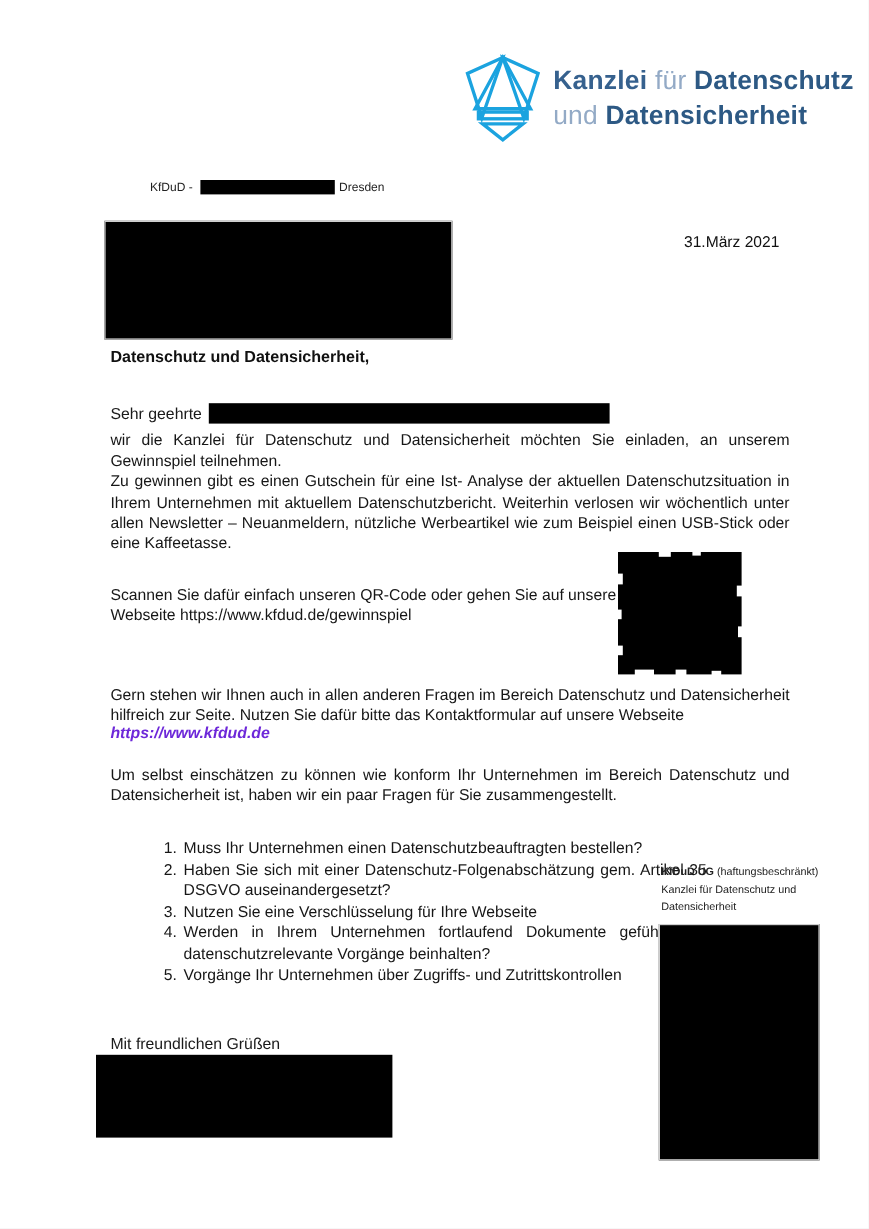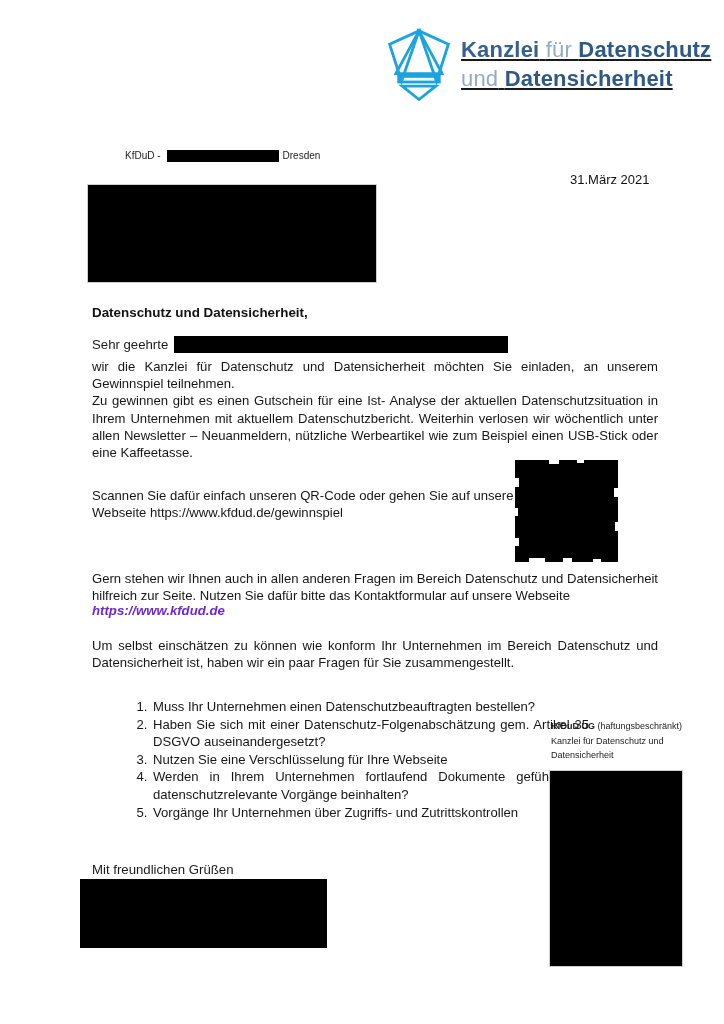--- a/index.html
+++ b/index.html
@@ -7,35 +7,35 @@
     position:relative;
     width:724px; height:1024px;
     margin:0 auto;
     background:#ffffff;
     font-family:"Liberation Sans", sans-serif;
     color:#1a1a1a;
     overflow:hidden;
   }
 
   
-  .logo { position:absolute; top:26px; left:384px; display:flex; gap:7px;text-decoration:underline; }
+  .logo { position:absolute; top:43px; left:384px; display:flex; gap:7px; }
   .logo-icon svg { width:70px; height:77px; display:block; }
   .logo-text { padding-top:9px; font-size:22px; line-height:29px; letter-spacing:0.2px; white-space:nowrap; }
   .lg-med  { color:#36618e; font-weight:600; }
   .lg-light{ color:#93aac6; font-weight:400; }
   .lg-bold { color:#2d5984; font-weight:700; }
 
   
   .sender { position:absolute; left:93px; top:150px; font-size:10px; color:#222;margin-left:32px; }
   .sender-redact { display:inline-block; width:112px; height:12px; background:#000; vertical-align:-3px; margin:0 4px 0 6px; }
   .addr-block { position:absolute; left:87px; top:184px; width:290px; height:99px; background:#000; border:1px solid #cfcfcf; box-sizing:border-box; }
-  .date { position:absolute; left:570px; top:172px; font-size:13px; color:#111; }
+  .date { position:absolute; left:570px; top:194px; font-size:13px; color:#111; }
 
   
-  .subject { position:absolute; left:92px; top:305px; font-size:13.4px; font-weight:700; color:#111; }
+  .subject { position:absolute; left:92px; top:290px; font-size:13.4px; font-weight:700; color:#111; }
   .salutation { position:absolute; left:92px; top:336px; font-size:13.2px;text-align:center; }
   .salut-redact { display:inline-block; width:334px; height:17px; background:#000; vertical-align:-4px; margin-left:6px; }
 
   .para { position:absolute; left:92px; width:566px; font-size:13.1px; line-height:17.2px; text-align:justify; color:#161616; }
   .para p { margin:0; }
   #p-intro   { top:358px; }
   #p-scannen { top:487px; width:430px; text-align:left; }
   #p-contact { top:570px; }
   .website-line { position:absolute; left:92px; top:603px; font-size:13.2px; font-weight:700; font-style:italic; color:#6d28d9; }
   #p-um      { top:637px; }

